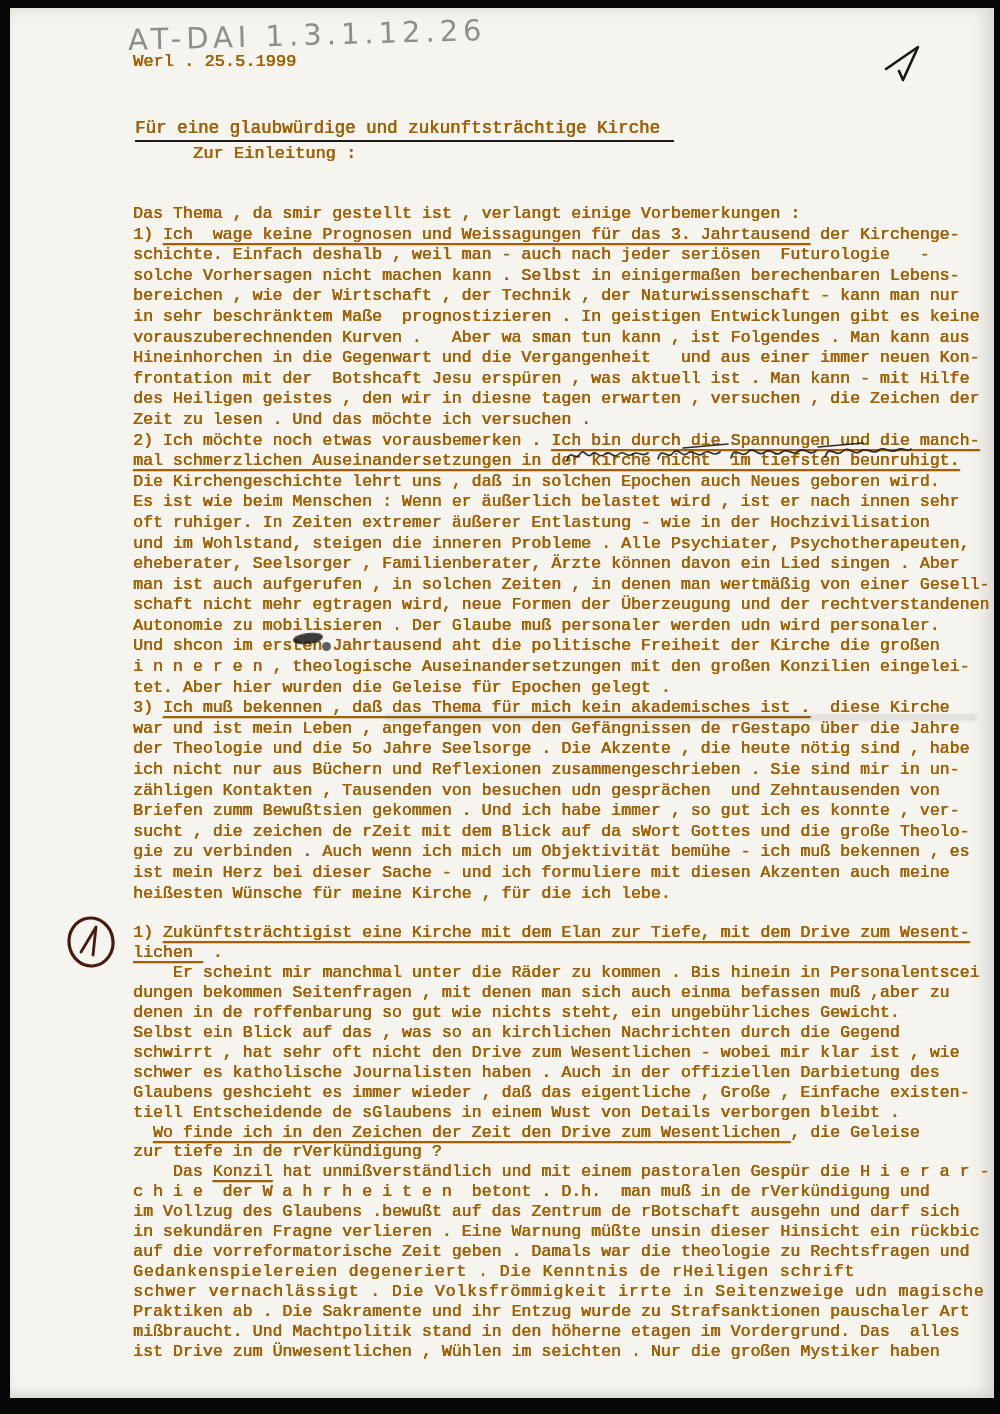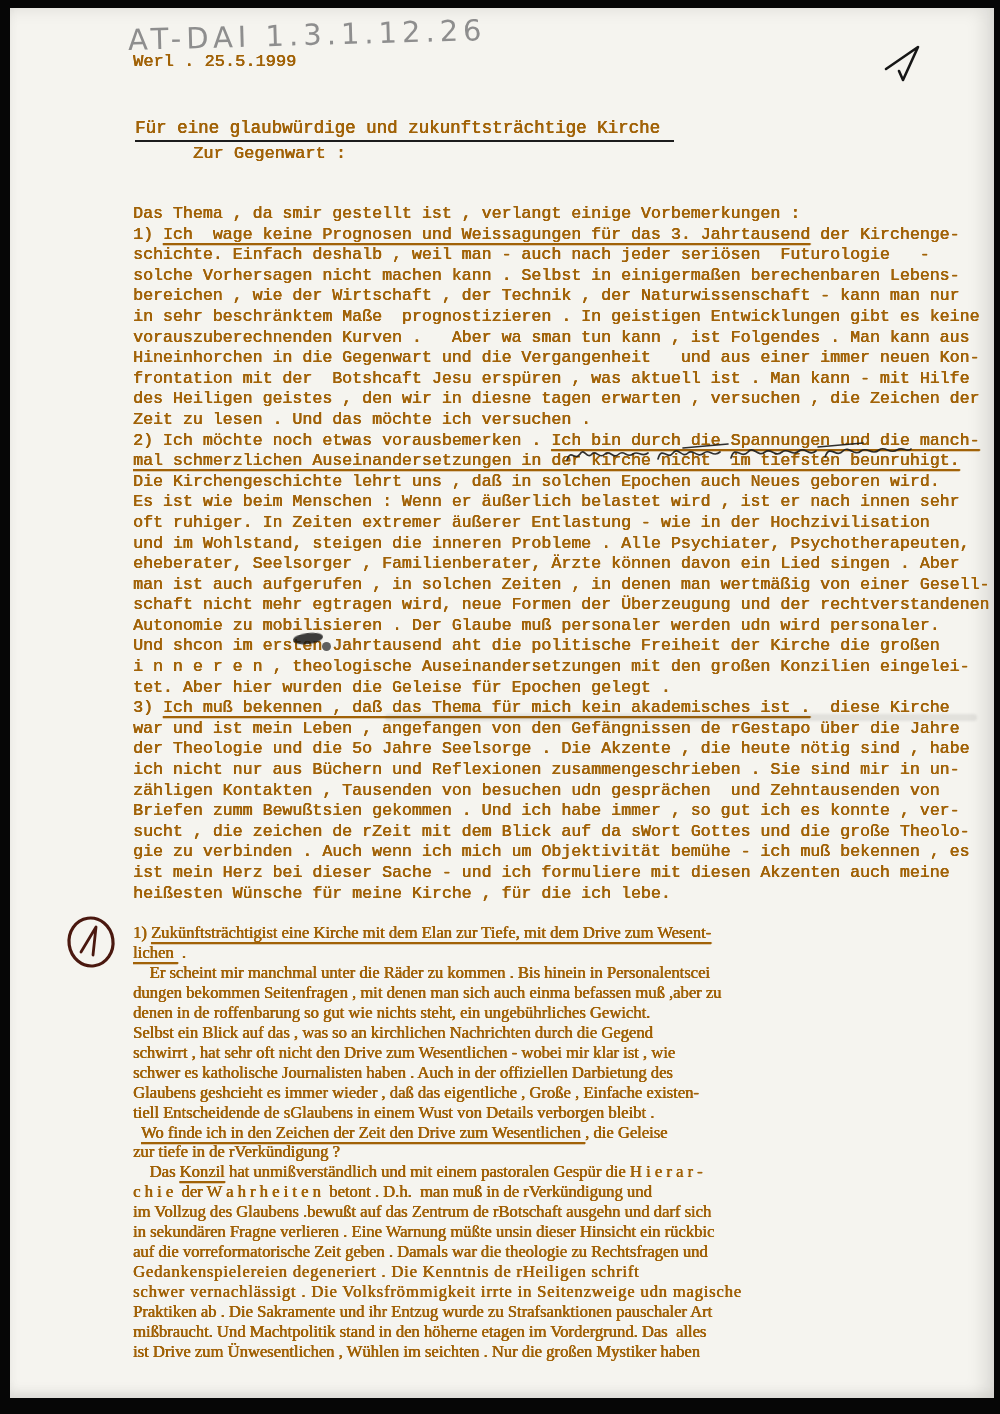--- a/index.html
+++ b/index.html
@@ -44,21 +44,21 @@
   .subtitle{
     position:absolute;left:183px;top:136px;
     font-size:17px;white-space:pre;
   }
   .textblock{
     position:absolute;left:123px;
     font-size:16.6px;
     white-space:pre;
   }
   .intro-block{top:196px;line-height:20.6px;}
-  .section-block{top:915px;line-height:19.95px;font-family:Liberation Serif, serif;}
+  .section-block{top:915px;line-height:19.95px;}
   .tl{height:inherit;}
   .tl .u{
     text-decoration:underline;
     text-decoration-thickness:1.8px;
     text-underline-offset:3.5px;
   }
   .tl.wide{letter-spacing:0.82px;}
   .svg-mark{position:absolute;}
   .ink-blot{
     position:absolute;left:283px;top:625px;
@@ -89,21 +89,21 @@
   <svg class="svg-mark" style="left:868px;top:30px;" width="52" height="52" viewBox="0 0 52 52" aria-hidden="true">
     <path d="M8,31 L40,9 L25,42 M25,42 L21,33" fill="none" stroke="#161616" stroke-width="2.6" stroke-linecap="round" stroke-linejoin="round"></path>
   </svg>
 
   <div class="dateline ink">Werl . 25.5.1999</div>
 
   <div class="title ink">
     <span class="u2">Für eine glaubwürdige und zukunftsträchtige Kirche</span>
   </div>
 
-  <div class="subtitle ink">Zur Gegenwart :</div>
+  <div class="subtitle ink">Zur Einleitung :</div>
 
   <div class="textblock intro-block ink"><div class="tl"><span>Das Thema , da smir gestellt ist , verlangt einige Vorbemerkungen :</span></div><div class="tl"><span>1) </span><span class="u">Ich  wage keine Prognosen und Weissagungen für das 3. Jahrtausend</span><span> der Kirchenge-</span></div><div class="tl"><span>schichte. Einfach deshalb , weil man - auch nach jeder seriösen  Futurologie   -</span></div><div class="tl"><span>solche Vorhersagen nicht machen kann . Selbst in einigermaßen berechenbaren Lebens-</span></div><div class="tl"><span>bereichen , wie der Wirtschaft , der Technik , der Naturwissenschaft - kann man nur</span></div><div class="tl"><span>in sehr beschränktem Maße  prognostizieren . In geistigen Entwicklungen gibt es keine</span></div><div class="tl"><span>vorauszuberechnenden Kurven .   Aber wa sman tun kann , ist Folgendes . Man kann aus</span></div><div class="tl"><span>Hineinhorchen in die Gegenwart und die Vergangenheit   und aus einer immer neuen Kon-</span></div><div class="tl"><span>frontation mit der  Botshcaft Jesu erspüren , was aktuell ist . Man kann - mit Hilfe</span></div><div class="tl"><span>des Heiligen geistes , den wir in diesne tagen erwarten , versuchen , die Zeichen der</span></div><div class="tl"><span>Zeit zu lesen . Und das möchte ich versuchen .</span></div><div class="tl"><span>2) Ich möchte noch etwas vorausbemerken . </span><span class="u">Ich bin durch die Spannungen und die manch-</span></div><div class="tl"><span class="u">mal schmerzlichen Auseinandersetzungen in der kirche nicht  im tiefsten beunruhigt.</span></div><div class="tl"><span>Die Kirchengeschichte lehrt uns , daß in solchen Epochen auch Neues geboren wird.</span></div><div class="tl"><span>Es ist wie beim Menschen : Wenn er äußerlich belastet wird , ist er nach innen sehr</span></div><div class="tl"><span>oft ruhiger. In Zeiten extremer äußerer Entlastung - wie in der Hochzivilisation</span></div><div class="tl"><span>und im Wohlstand, steigen die inneren Probleme . Alle Psychiater, Psychotherapeuten,</span></div><div class="tl"><span>eheberater, Seelsorger , Familienberater, Ärzte können davon ein Lied singen . Aber</span></div><div class="tl"><span>man ist auch aufgerufen , in solchen Zeiten , in denen man wertmäßig von einer Gesell-</span></div><div class="tl"><span>schaft nicht mehr egtragen wird, neue Formen der Überzeugung und der rechtverstandenen</span></div><div class="tl"><span>Autonomie zu mobilisieren . Der Glaube muß personaler werden udn wird personaler.</span></div><div class="tl"><span>Und shcon im ersten Jahrtausend aht die politische Freiheit der Kirche die großen</span></div><div class="tl"><span>i n n e r e n , theologische Auseinandersetzungen mit den großen Konzilien eingelei-</span></div><div class="tl"><span>tet. Aber hier wurden die Geleise für Epochen gelegt .</span></div><div class="tl"><span>3) </span><span class="u">Ich muß bekennen , daß das Thema für mich kein akademisches ist .</span><span>  diese Kirche</span></div><div class="tl"><span>war und ist mein Leben , angefangen von den Gefängnissen de rGestapo über die Jahre</span></div><div class="tl"><span>der Theologie und die 5o Jahre Seelsorge . Die Akzente , die heute nötig sind , habe</span></div><div class="tl"><span>ich nicht nur aus Büchern und Reflexionen zusammengeschrieben . Sie sind mir in un-</span></div><div class="tl"><span>zähligen Kontakten , Tausenden von besuchen udn gesprächen  und Zehntausenden von</span></div><div class="tl"><span>Briefen zumm Bewußtsien gekommen . Und ich habe immer , so gut ich es konnte , ver-</span></div><div class="tl"><span>sucht , die zeichen de rZeit mit dem Blick auf da sWort Gottes und die große Theolo-</span></div><div class="tl"><span>gie zu verbinden . Auch wenn ich mich um Objektivität bemühe - ich muß bekennen , es</span></div><div class="tl"><span>ist mein Herz bei dieser Sache - und ich formuliere mit diesen Akzenten auch meine</span></div><div class="tl"><span>heißesten Wünsche für meine Kirche , für die ich lebe.</span></div></div>
 
   <svg class="svg-mark" style="left:52px;top:906px;" width="60" height="60" viewBox="0 0 60 60" aria-hidden="true">
     <ellipse cx="29" cy="28" rx="22" ry="24" fill="none" stroke="#4a180f" stroke-width="3.2" transform="rotate(-8 29 28)"></ellipse>
     <path d="M19,38 L34,13 L31,41" fill="none" stroke="#4a180f" stroke-width="2.8" stroke-linecap="round" stroke-linejoin="round"></path>
   </svg>
 
   <div class="textblock section-block ink"><div class="tl"><span>1) </span><span class="u">Zukünftsträchtigist eine Kirche mit dem Elan zur Tiefe, mit dem Drive zum Wesent-</span></div><div class="tl"><span class="u">lichen </span><span> .</span></div><div class="tl"><span>    Er scheint mir manchmal unter die Räder zu kommen . Bis hinein in Personalentscei</span></div><div class="tl"><span>dungen bekommen Seitenfragen , mit denen man sich auch einma befassen muß ,aber zu</span></div><div class="tl"><span>denen in de roffenbarung so gut wie nichts steht, ein ungebührliches Gewicht.</span></div><div class="tl"><span>Selbst ein Blick auf das , was so an kirchlichen Nachrichten durch die Gegend</span></div><div class="tl"><span>schwirrt , hat sehr oft nicht den Drive zum Wesentlichen - wobei mir klar ist , wie</span></div><div class="tl"><span>schwer es katholische Journalisten haben . Auch in der offiziellen Darbietung des</span></div><div class="tl"><span>Glaubens geshcieht es immer wieder , daß das eigentliche , Große , Einfache existen-</span></div><div class="tl"><span>tiell Entscheidende de sGlaubens in einem Wust von Details verborgen bleibt .</span></div><div class="tl"><span>  </span><span class="u">Wo finde ich in den Zeichen der Zeit den Drive zum Wesentlichen </span><span>, die Geleise</span></div><div class="tl"><span>zur tiefe in de rVerkündigung ?</span></div><div class="tl"><span>    Das </span><span class="u">Konzil</span><span> hat unmißverständlich und mit einem pastoralen Gespür die H i e r a r -</span></div><div class="tl"><span>c h i e  der W a h r h e i t e n  betont . D.h.  man muß in de rVerkündigung und</span></div><div class="tl"><span>im Vollzug des Glaubens .bewußt auf das Zentrum de rBotschaft ausgehn und darf sich</span></div><div class="tl"><span>in sekundären Fragne verlieren . Eine Warnung müßte unsin dieser Hinsicht ein rückbic</span></div><div class="tl"><span>auf die vorreformatorische Zeit geben . Damals war die theologie zu Rechtsfragen und</span></div><div class="tl wide"><span>Gedankenspielereien degeneriert . Die Kenntnis de rHeiligen schrift</span></div><div class="tl wide"><span>schwer vernachlässigt . Die Volksfrömmigkeit irrte in Seitenzweige udn magische</span></div><div class="tl"><span>Praktiken ab . Die Sakramente und ihr Entzug wurde zu Strafsanktionen pauschaler Art</span></div><div class="tl"><span>mißbraucht. Und Machtpolitik stand in den höherne etagen im Vordergrund. Das  alles</span></div><div class="tl"><span>ist Drive zum Ünwesentlichen , Wühlen im seichten . Nur die großen Mystiker haben</span></div></div>
 

